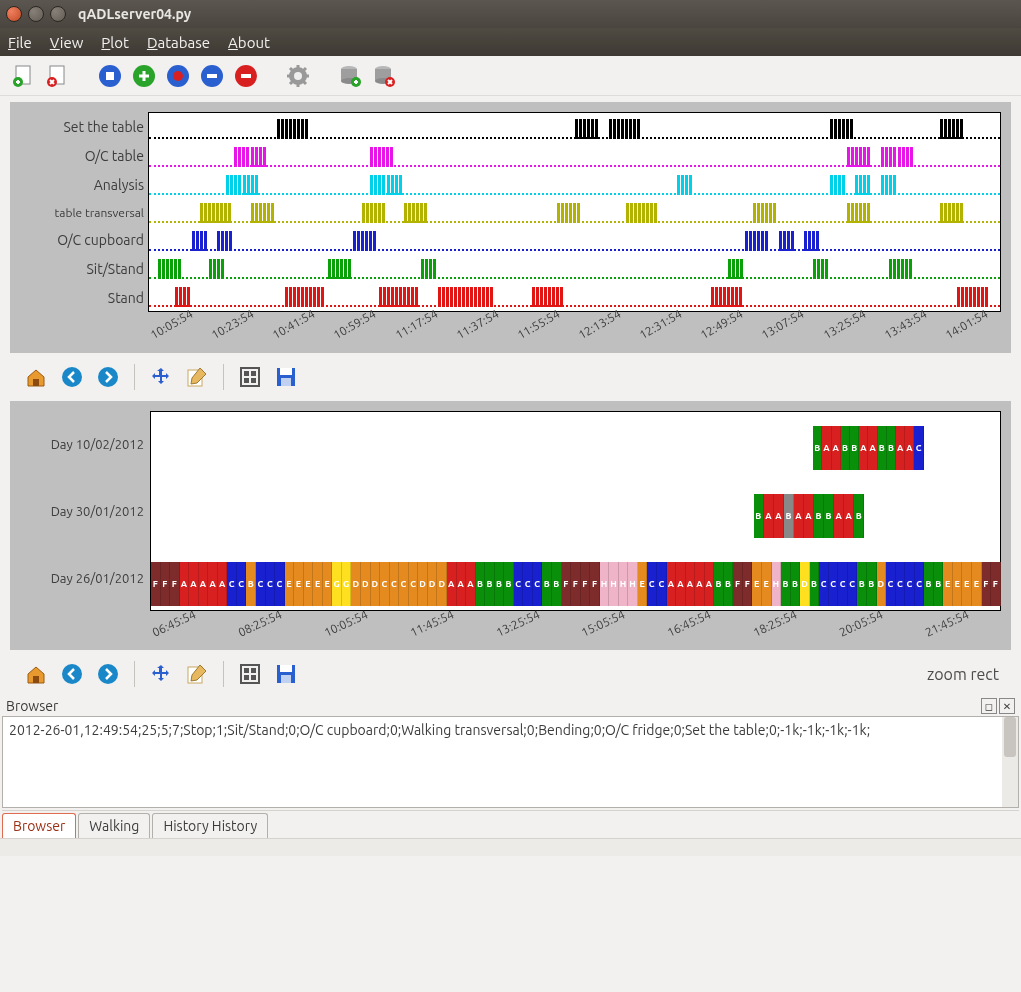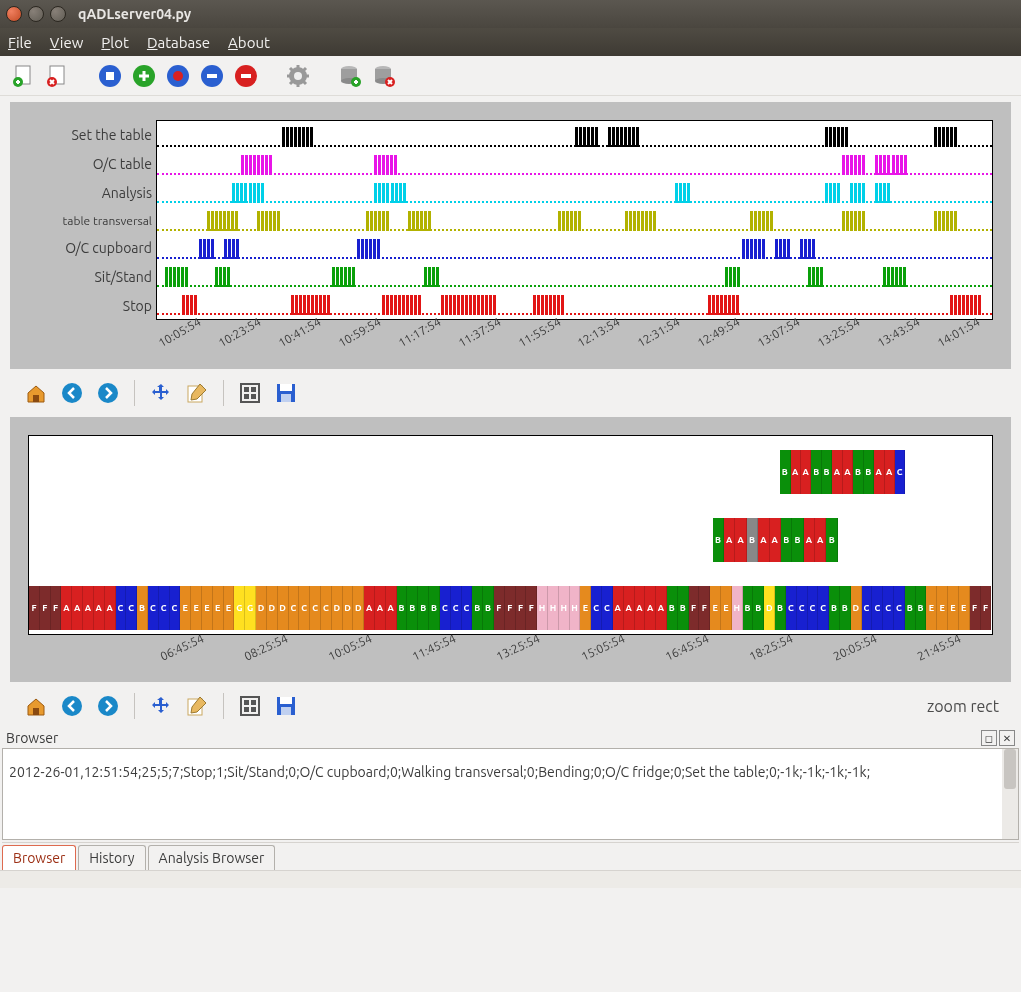--- a/index.html
+++ b/index.html
@@ -18,21 +18,21 @@
 .menubar span { cursor:default; }
 .menubar span u { text-decoration:underline; }
 
 
 .maintoolbar { height:40px; display:flex; align-items:center; gap:6px; padding:4px 10px; background:#f2f1f0; border-bottom:1px solid #dedcd8; }
 .tbicon { width:28px; height:28px; display:flex; align-items:center; justify-content:center; }
 .tbsep { width:12px; }
 svg { display:block; }
 
 
-.panel { margin:6px 10px; background:#bfbfbf; padding:18px; position:relative; }
+.panel { margin:6px 10px; background:#bfbfbf; padding:10px; position:relative; }
 
 
 .c1wrap { display:flex; }
 .c1labels { width:128px; display:flex; flex-direction:column; justify-content:space-around; text-align:right; padding-right:4px; font-size:14px; }
 .c1plot { flex:1; height:200px; position:relative; background:#fff; border:1px solid #000; }
 .c1row { position:absolute; left:0; right:0; height:28px; }
 .c1row .dotline { position:absolute; left:0; right:0; bottom:2px; border-bottom:2px dotted; }
 .burst { position:absolute; bottom:2px; height:20px; display:flex; gap:1px; }
 .burst i { width:3px; background:currentColor; border:1px solid currentColor; }
 .c1xaxis { display:flex; justify-content:space-between; padding:6px 0 0 128px; }
@@ -175,21 +175,21 @@
 
 <div class="panel">
   <div class="c1wrap">
     <div class="c1labels">
       <div>Set the table</div>
       <div>O/C table</div>
       <div>Analysis</div>
       <div style="font-size:12px;">table transversal</div>
       <div>O/C cupboard</div>
       <div>Sit/Stand</div>
-      <div>Stop</div>
+      <div>Stand</div>
     </div>
     <div class="c1plot" id="c1plot">
         <div class="c1row clr-black" style="top: 0px;">
           <div class="dotline" style="border-color: currentcolor;"></div>
           <div class="burst" style="left: 15%;">
             <i></i>
             <i></i>
             <i></i>
             <i></i>
             <i></i>
@@ -649,20 +649,25 @@
           <rect x="2" y="2" width="18" height="18" fill="#2a5fd0"></rect>
           <rect x="5" y="2" width="12" height="7" fill="#fff"></rect>
           <rect x="6" y="12" width="10" height="8" fill="#c0d0f0"></rect>
         </svg>
       </div>
   </div>
 </div>
 
 <div class="panel" style="position:relative;">
   <div class="c2wrap">
+    <div class="c2labels">
+      <div>Day 10/02/2012</div>
+      <div>Day 30/01/2012</div>
+      <div>Day 26/01/2012</div>
+    </div>
     <div class="c2plot" id="c2plot">
         <div class="dayrow" style="top: 10px;">
           <div class="strip" style="left: 78%; width: 13%;">
             <span class="sB" style="flex: 1 1 0%;">B</span>
             <span class="sA" style="flex: 1 1 0%;">A</span>
             <span class="sA" style="flex: 1 1 0%;">A</span>
             <span class="sB" style="flex: 1 1 0%;">B</span>
             <span class="sB" style="flex: 1 1 0%;">B</span>
             <span class="sA" style="flex: 1 1 0%;">A</span>
             <span class="sA" style="flex: 1 1 0%;">A</span>
@@ -856,25 +861,25 @@
 </div>
 
 <div class="browsersec">
   <div class="hd">
     <span>Browser</span>
     <span class="sp"></span>
     <div class="bbtn">◻</div>
     <div class="bbtn">✕</div>
   </div>
   <div class="logbox">
+    <div>2012-26-01,12:49:54;25;5;7;Stop;1;Sit/Stand;0;O/C cupboard;0;Walking transversal;0;Bending;0;O/C fridge;0;Set the table;0;-1k;-1k;-1k;-1k;</div>
     <div style="height:10px"></div>
-    <div>2012-26-01,12:51:54;25;5;7;Stop;1;Sit/Stand;0;O/C cupboard;0;Walking transversal;0;Bending;0;O/C fridge;0;Set the table;0;-1k;-1k;-1k;-1k;</div>
     <div class="scrollbar">
         <div class="thumb"></div>
       </div>
   </div>
   <div class="tabs">
     <div class="tab active">Browser</div>
-    <div class="tab">History</div>
-    <div class="tab">Analysis Browser</div>
+    <div class="tab">Walking</div>
+    <div class="tab">History History</div>
   </div>
 </div>
 <div class="statusbar"></div>
 
 </body></html>

